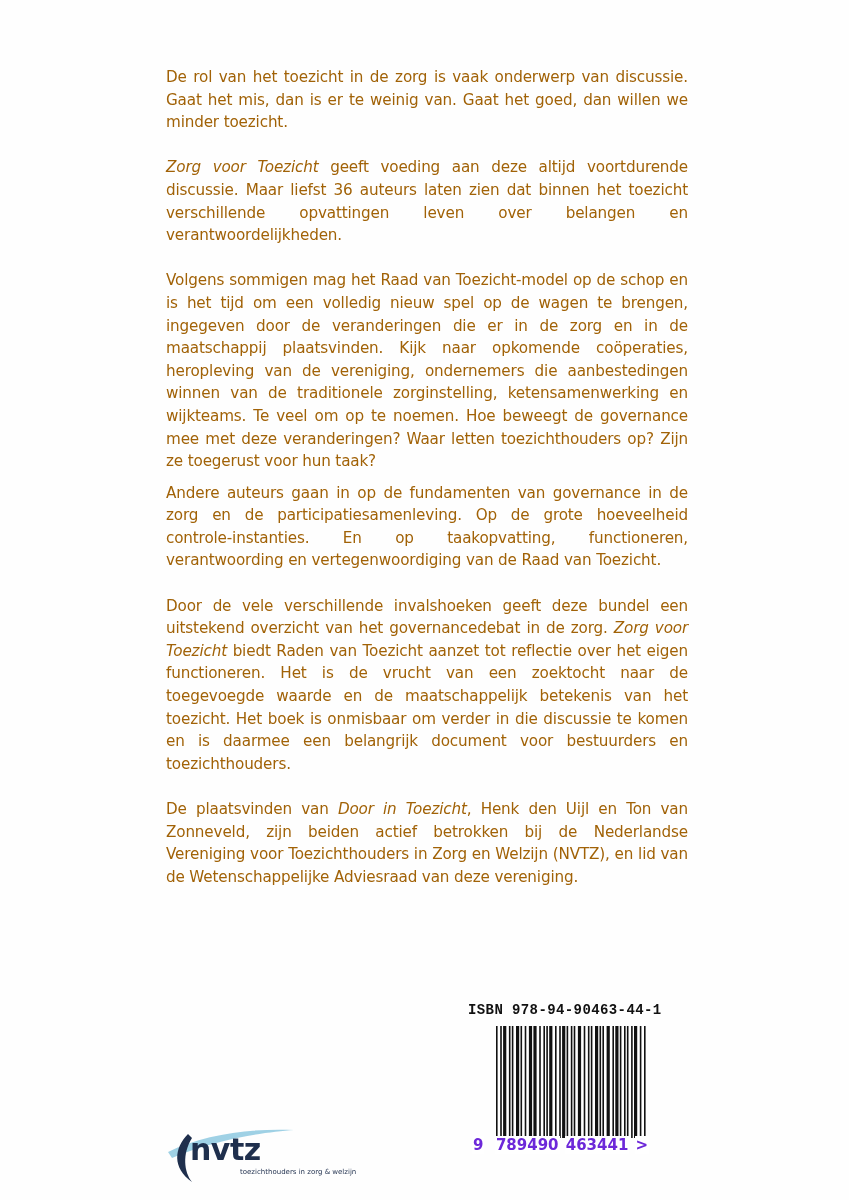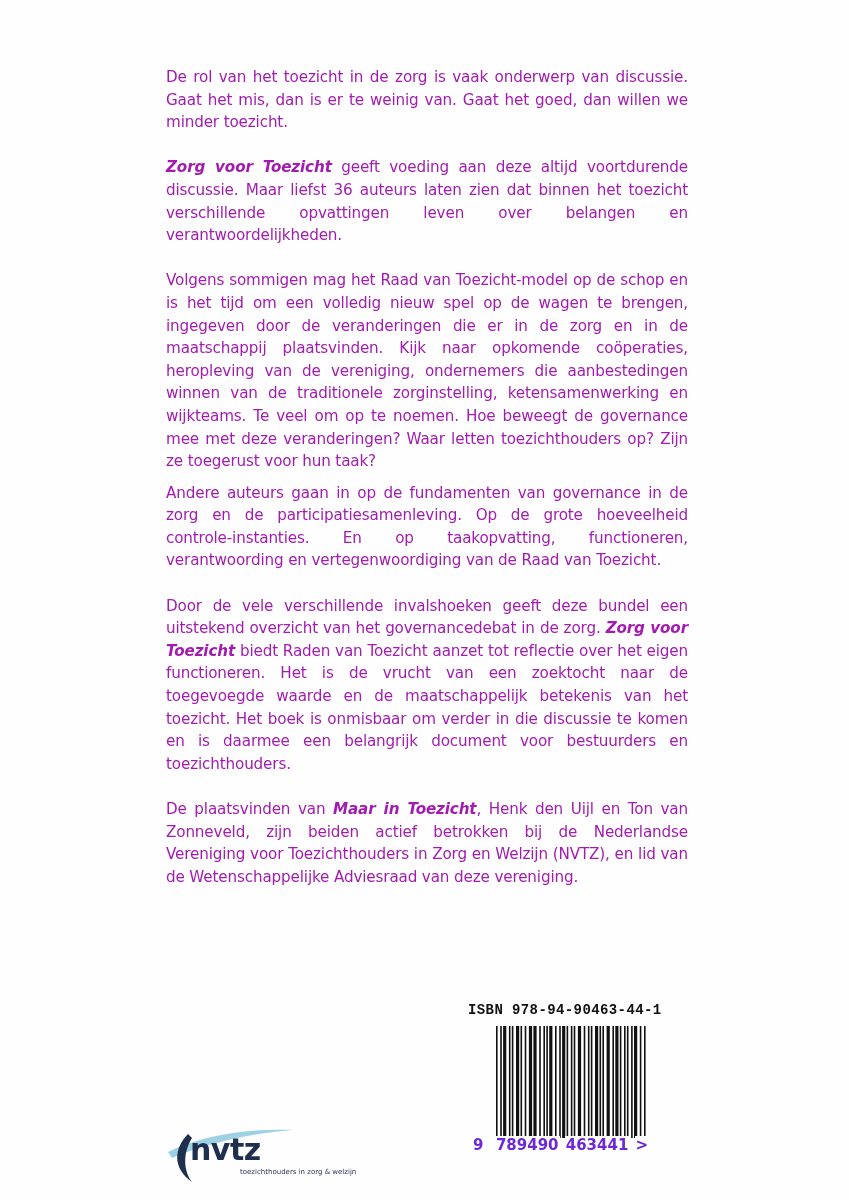--- a/index.html
+++ b/index.html
@@ -23,31 +23,30 @@
     }
     .blurb {
       position: absolute;
       left: 166px;
       top: 66px;
       width: 522px;
       font-size: 15.2px;
       line-height: 22.6px;
       text-align: justify;
       letter-spacing: -0.15px;
-      color: #a21caf;
+      color: #a16207;
     }
     .blurb p {
       margin: 0 0 22.6px 0;
     }
     .blurb p.tight {
       margin-bottom: 9px;
     }
     .blurb em {
       font-style: italic;
-      font-weight: bold;
     }
     
     .isbn-block {
       position: absolute;
       left: 462px;
       top: 1000px;
       width: 260px;
       height: 170px;
       font-weight: bold;
     }
@@ -126,21 +125,21 @@
     <p class="tight">
       <span>Volgens sommigen mag het Raad van Toezicht-model op de schop en is het tijd om een volledig nieuw spel op de wagen te brengen, ingegeven door de veranderingen die er in de zorg en in de maatschappij plaatsvinden. Kijk naar opkomende coöperaties, heropleving van de vereniging, ondernemers die aanbestedingen winnen van de traditionele zorginstelling, ketensamenwerking en wijkteams. Te veel om op te noemen. Hoe beweegt de governance mee met deze veranderingen? Waar letten toezichthouders op? Zijn ze toegerust voor hun taak?</span>
     </p>
     <p>
       <span>Andere auteurs gaan in op de fundamenten van governance in de zorg en de participatiesamenleving. Op de grote hoeveelheid controle-instanties. En op taakopvatting, functioneren, verantwoording en vertegenwoordiging van de Raad van Toezicht.</span>
     </p>
     <p>
       <span>Door de vele verschillende invalshoeken geeft deze bundel een uitstekend overzicht van het governancedebat in de zorg. </span><em>Zorg voor Toezicht</em><span> biedt Raden van Toezicht aanzet tot reflectie over het eigen functioneren. Het is de vrucht van een zoektocht naar de toegevoegde waarde en de maatschappelijk betekenis van het toezicht. Het boek is onmisbaar om verder in die discussie te komen en is daarmee een belangrijk document voor bestuurders en toezichthouders.</span>
     </p>
     <p>
-      <span>De plaatsvinden van </span><em>Maar in Toezicht</em><span>, Henk den Uijl en Ton van Zonneveld, zijn beiden actief betrokken bij de Nederlandse Vereniging voor Toezichthouders in Zorg en Welzijn (NVTZ), en lid van de Wetenschappelijke Adviesraad van deze vereniging.</span>
+      <span>De plaatsvinden van </span><em>Door in Toezicht</em><span>, Henk den Uijl en Ton van Zonneveld, zijn beiden actief betrokken bij de Nederlandse Vereniging voor Toezichthouders in Zorg en Welzijn (NVTZ), en lid van de Wetenschappelijke Adviesraad van deze vereniging.</span>
     </p>
   </div>
 
   <div class="isbn-block">
     <div class="isbn-label">ISBN 978-94-90463-44-1</div>
     <svg class="barcode" id="barcode-svg" viewBox="0 0 170 124" preserveAspectRatio="none">
         <rect x="4" y="0" width="1.6" height="124" fill="#111"></rect>
         <rect x="8.200000000000001" y="0" width="1.6" height="124" fill="#111"></rect>
         <rect x="11.100000000000001" y="0" width="3.2" height="112" fill="#111"></rect>
         <rect x="16.900000000000002" y="0" width="1.6" height="112" fill="#111"></rect>

